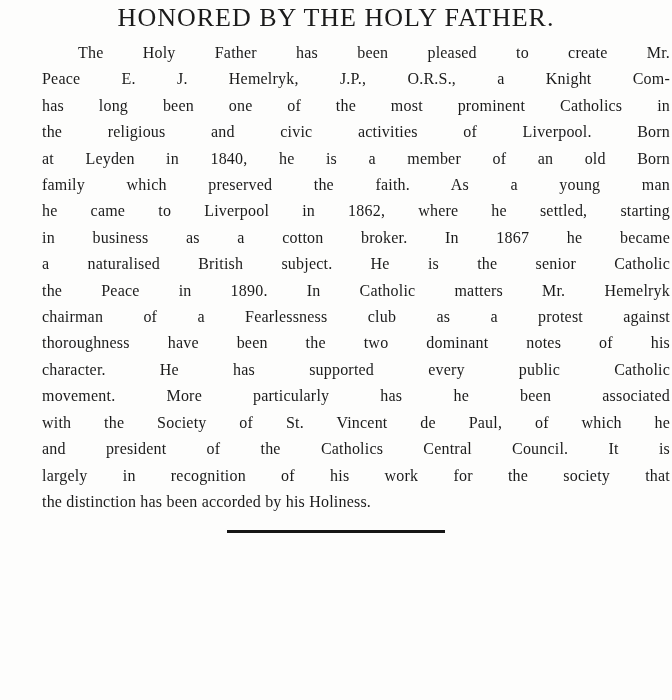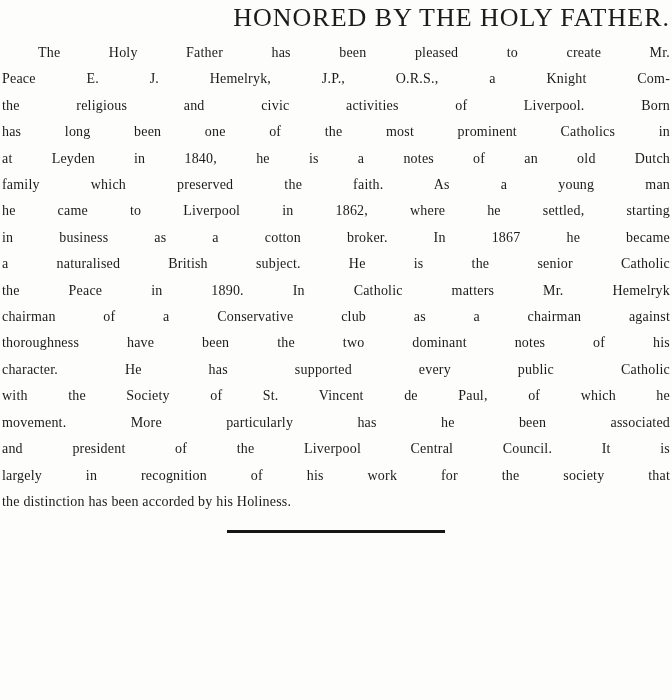--- a/index.html
+++ b/index.html
@@ -16,34 +16,35 @@
     color: #1b1b1b;
     font-family: "Liberation Serif", "DejaVu Serif", serif;
     padding: 3px 2px 0 2px;
     overflow: hidden;
   }
   .headline {
     margin: 0 0 7px 0;
     font-size: 26px;
     line-height: 30px;
     font-weight: 400;
-    text-align: right;
+    text-align: center;
     letter-spacing: 1px;
     white-space: nowrap;
   }
   .article-body {
     width: 668px;
   }
   .line {
-    font-size: 14px;
+    font-size: 16px;
     line-height: 26.4px;
     letter-spacing: 0.2px;
     text-align: justify;
     text-align-last: justify;
     white-space: nowrap;
+    margin-left: 40px;
   }
   .line.first {
     text-indent: 36px;
   }
   .line.last {
     text-align-last: left;
     white-space: normal;
   }
   .end-rule {
     height: 3px;
@@ -53,32 +54,32 @@
 </style>
 </head>
 <body>
 
 <div class="page" style="background: rgb(253, 253, 252); color: rgb(27, 27, 27);">
   <h1 class="headline">HONORED BY THE HOLY FATHER.</h1>
 
   <div class="article-body">
       <div class="line first">The Holy Father has been pleased to create Mr.</div>
       <div class="line">Peace E. J. Hemelryk, J.P., O.R.S., a Knight Com-</div>
+      <div class="line">has long been one of the most prominent Catholics in</div>
       <div class="line">the religious and civic activities of Liverpool. Born</div>
-      <div class="line">has long been one of the most prominent Catholics in</div>
-      <div class="line">at Leyden in 1840, he is a notes of an old Dutch</div>
+      <div class="line">at Leyden in 1840, he is a member of an old Born</div>
       <div class="line">family which preserved the faith. As a young man</div>
       <div class="line">he came to Liverpool in 1862, where he settled, starting</div>
       <div class="line">in business as a cotton broker. In 1867 he became</div>
       <div class="line">a naturalised British subject. He is the senior Catholic</div>
       <div class="line">the Peace in 1890. In Catholic matters Mr. Hemelryk</div>
-      <div class="line">chairman of a Conservative club as a chairman against</div>
+      <div class="line">chairman of a Fearlessness club as a protest against</div>
       <div class="line">thoroughness have been the two dominant notes of his</div>
       <div class="line">character. He has supported every public Catholic</div>
+      <div class="line">movement. More particularly has he been associated</div>
       <div class="line">with the Society of St. Vincent de Paul, of which he</div>
-      <div class="line">movement. More particularly has he been associated</div>
-      <div class="line">and president of the Liverpool Central Council. It is</div>
+      <div class="line">and president of the Catholics Central Council. It is</div>
       <div class="line">largely in recognition of his work for the society that</div>
       <div class="line last">the distinction has been accorded by his Holiness.</div>
     </div>
 
   <div class="end-rule" style="background: rgb(22, 22, 22);"></div>
 </div>
 
 </body></html>

